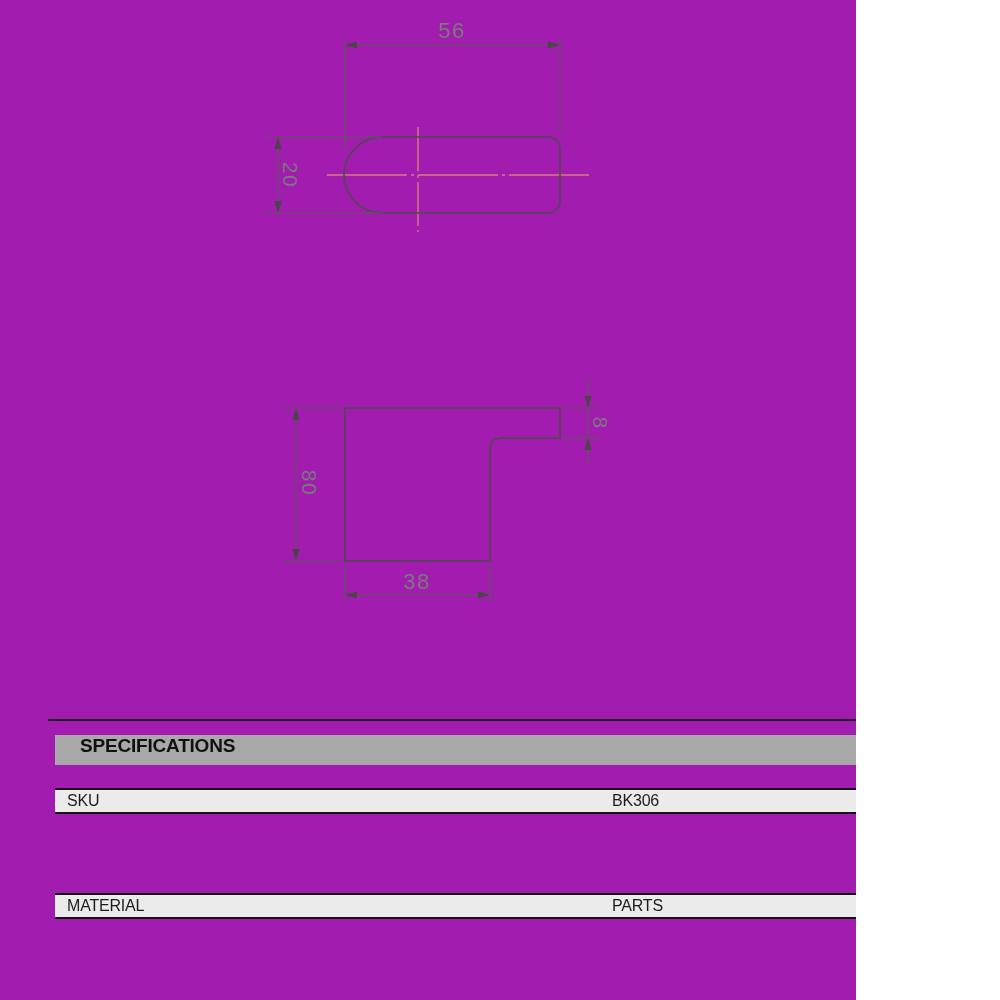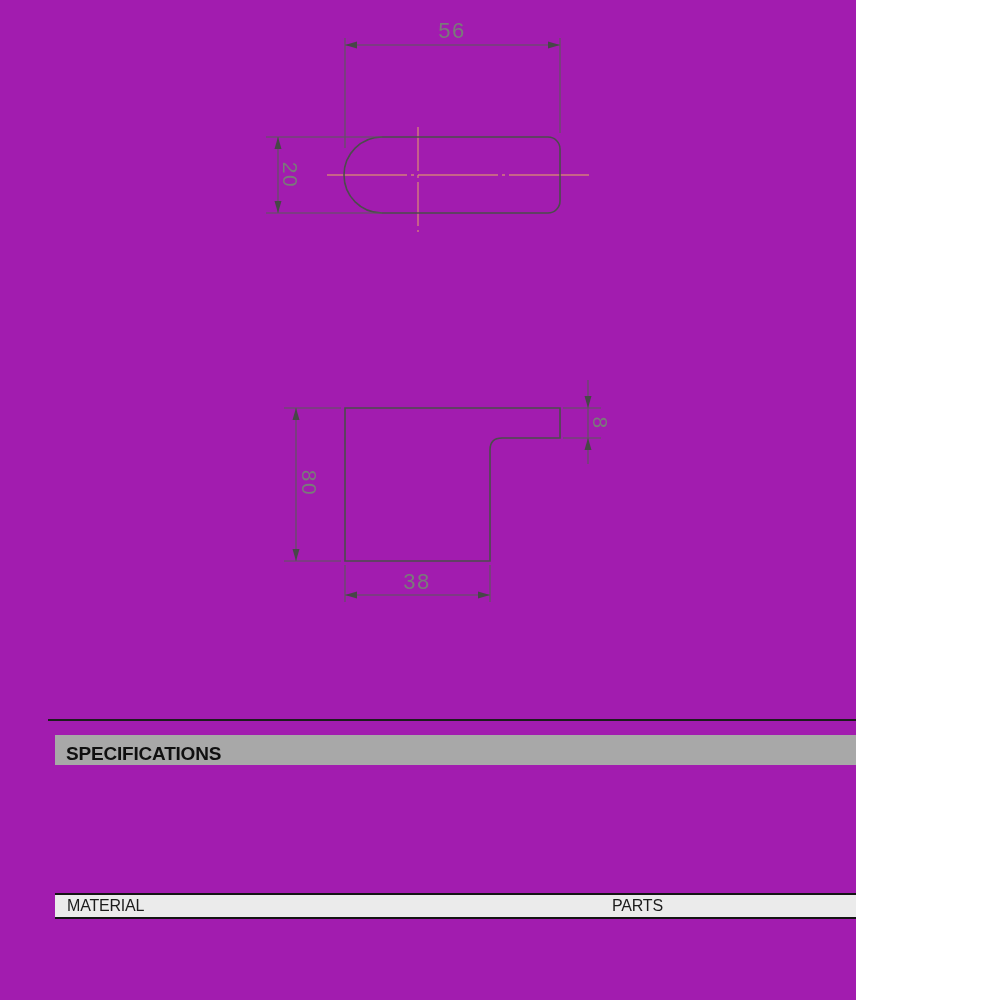--- a/index.html
+++ b/index.html
@@ -9,21 +9,21 @@
   .dimtext{fill:#7a7a7a;font-family:"Liberation Sans",sans-serif;font-size:22px;letter-spacing:1.5px;}
   .dimtext.small{font-size:21px;}
   .outline{stroke:#4c4c4c;stroke-width:1.6;fill:none;}
   .dimline{stroke:#5a5a5a;stroke-width:1.1;fill:none;}
   .extline{stroke:#5a5a5a;stroke-width:1.1;fill:none;}
   .arrow{fill:#474747;stroke:none;}
   .centerline{stroke:#d47c7c;stroke-width:1.4;fill:none;}
 
   .divider{position:absolute;left:48px;top:719px;width:899px;height:2px;background:#1c1c1c;}
   .spec-header{position:absolute;left:55px;top:735px;width:898px;height:30px;background:#a8a8a8;
-               box-sizing:border-box;padding-left:11px;display:flex;align-items:flex-end;}
+               box-sizing:border-box;padding-left:25px;display:flex;align-items:flex-start;}
   .spec-header span{font-size:19px;font-weight:bold;color:#101010;letter-spacing:-0.2px;}
   .spec-row{position:absolute;left:55px;width:898px;height:22px;background:#ebebeb;
             border-top:2px solid #141414;border-bottom:2px solid #141414;}
   .spec-row .lbl{position:absolute;left:12px;top:0;line-height:22px;font-size:16px;color:#1b1b1b;letter-spacing:-0.2px;}
   .spec-row .val{position:absolute;left:557px;top:0;line-height:22px;font-size:16px;color:#1b1b1b;letter-spacing:-0.2px;}
 </style>
 </head>
 <body>
 
 <div class="page">
@@ -78,20 +78,24 @@
       <text class="dimtext small" x="599" y="423" text-anchor="middle" dominant-baseline="middle" transform="rotate(90 599 423)">8</text>
     </g>
   </svg>
 
   <div class="divider"></div>
 
   <div class="spec-header">
     <span>SPECIFICATIONS</span>
   </div>
 
+  <div class="spec-row" style="top:788px;">
+    <span class="lbl">SKU</span>
+    <span class="val">BK306</span>
+  </div>
 
 
   <div class="spec-row" style="top:893px;text-align:right;">
     <span class="lbl">MATERIAL</span>
     <span class="val">PARTS</span>
   </div>
 
 
 </div>
 

